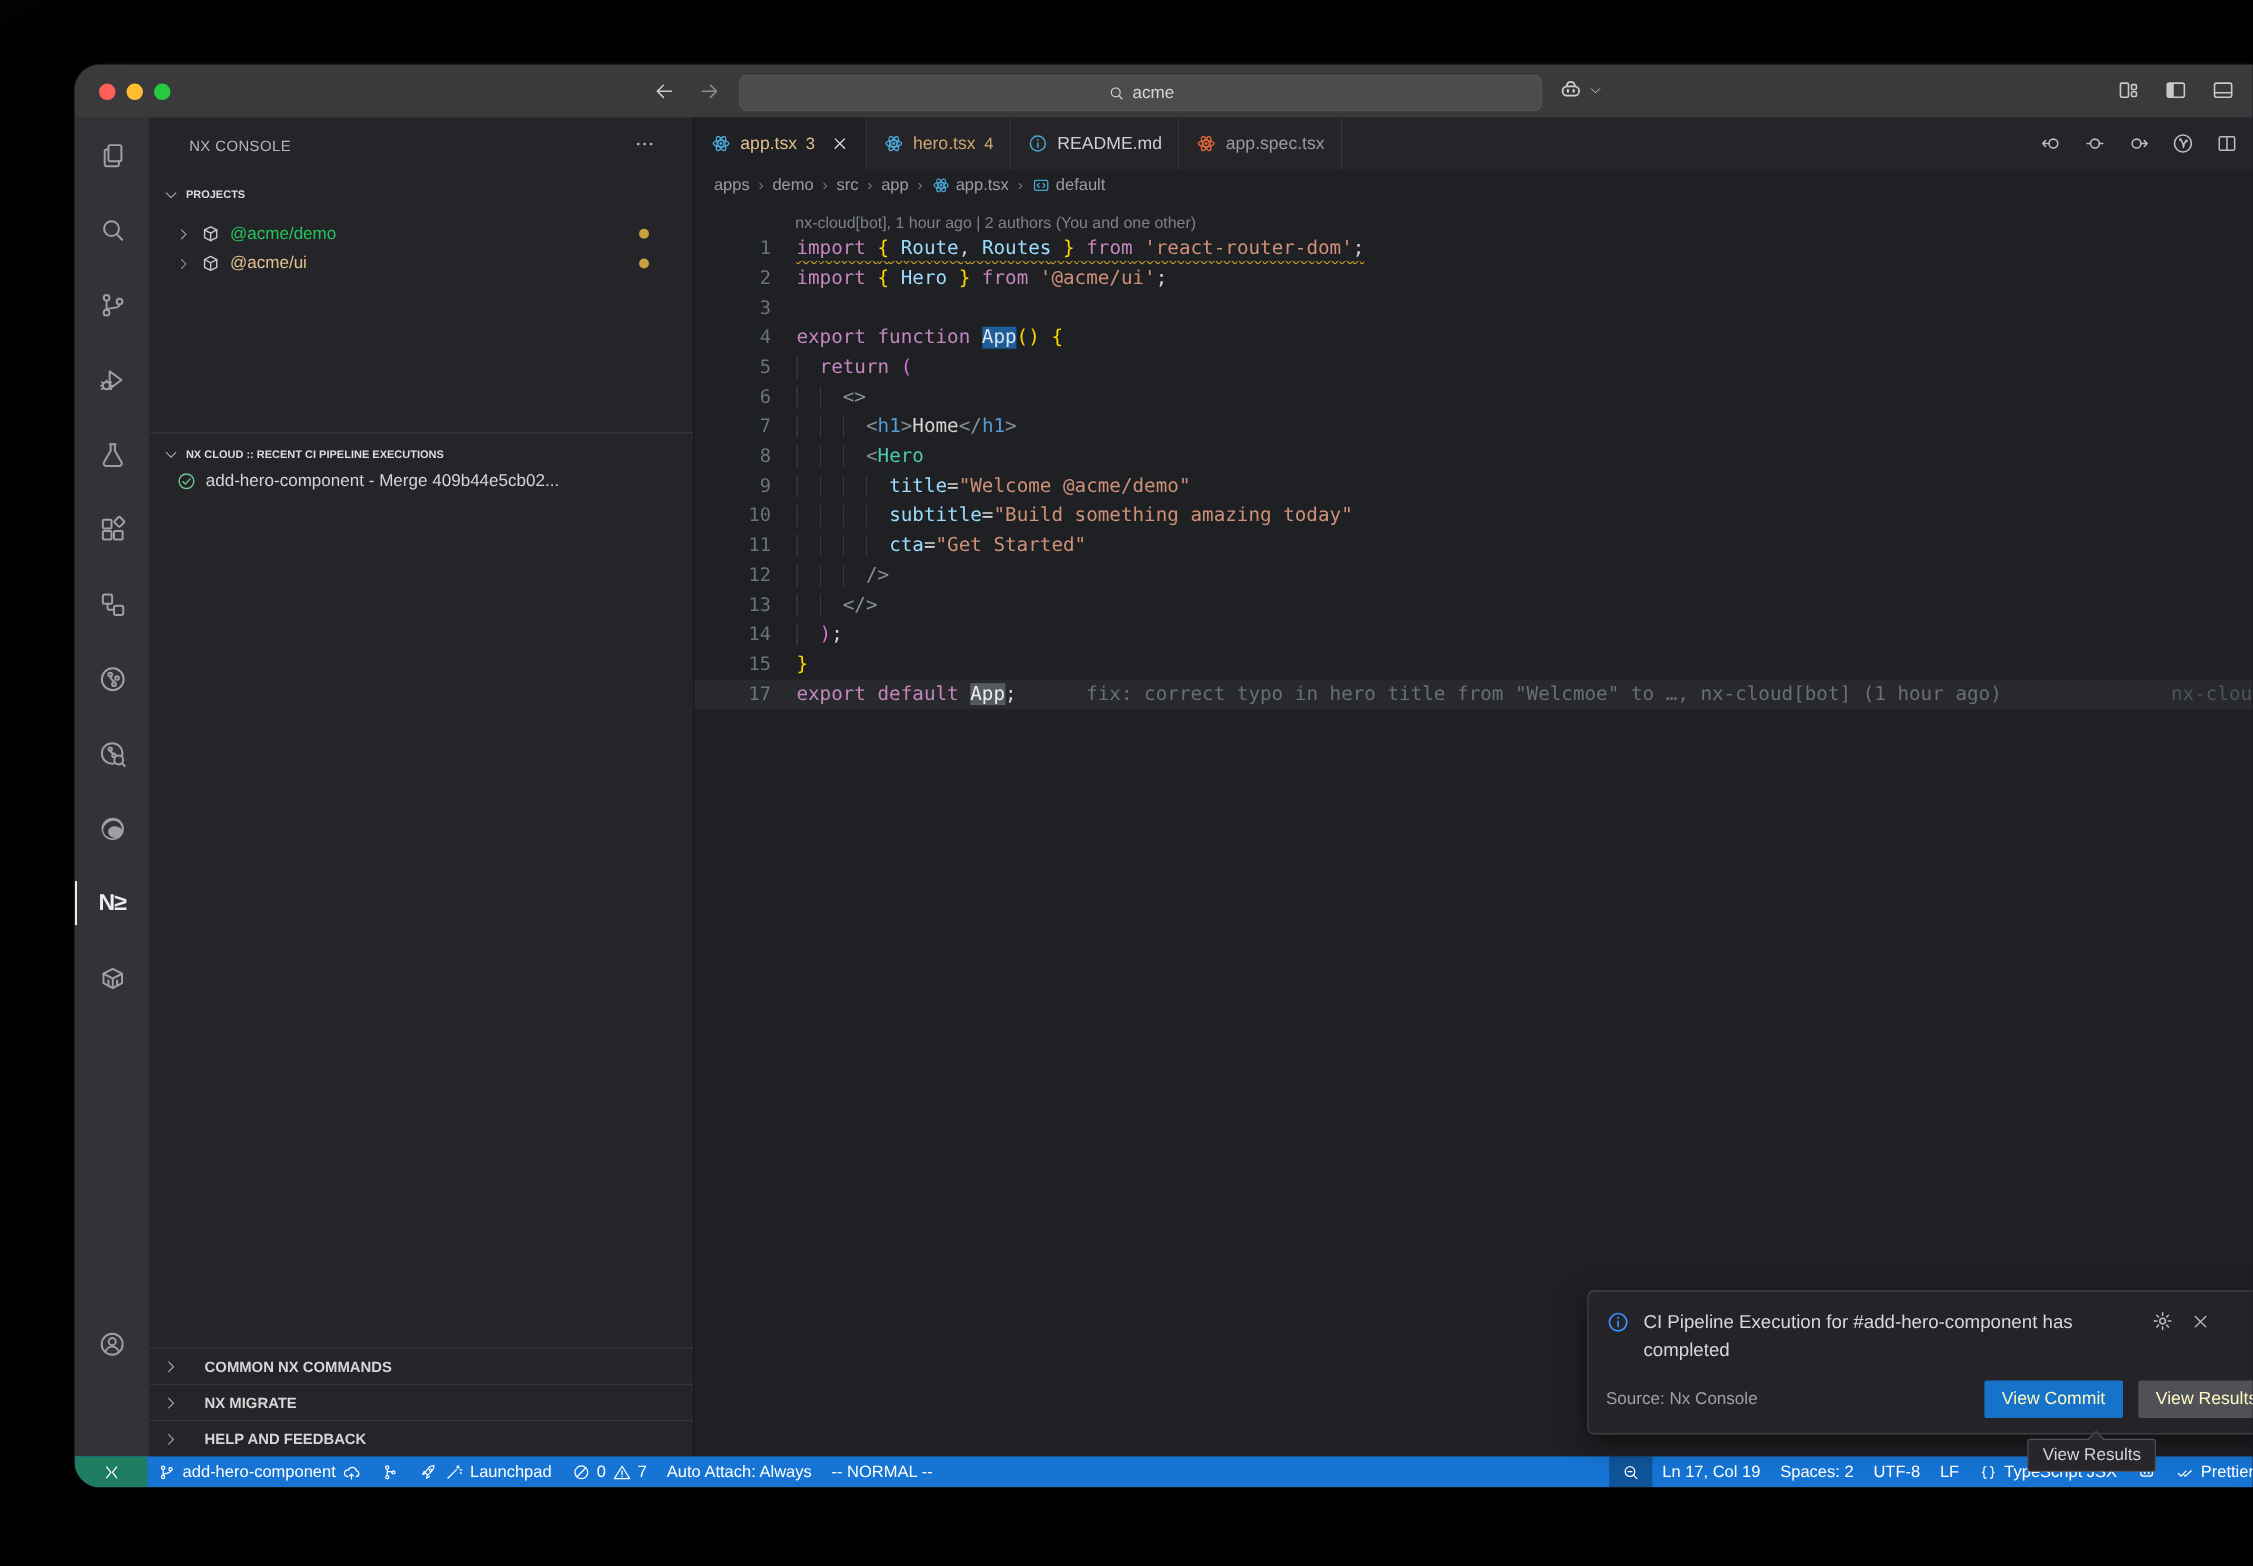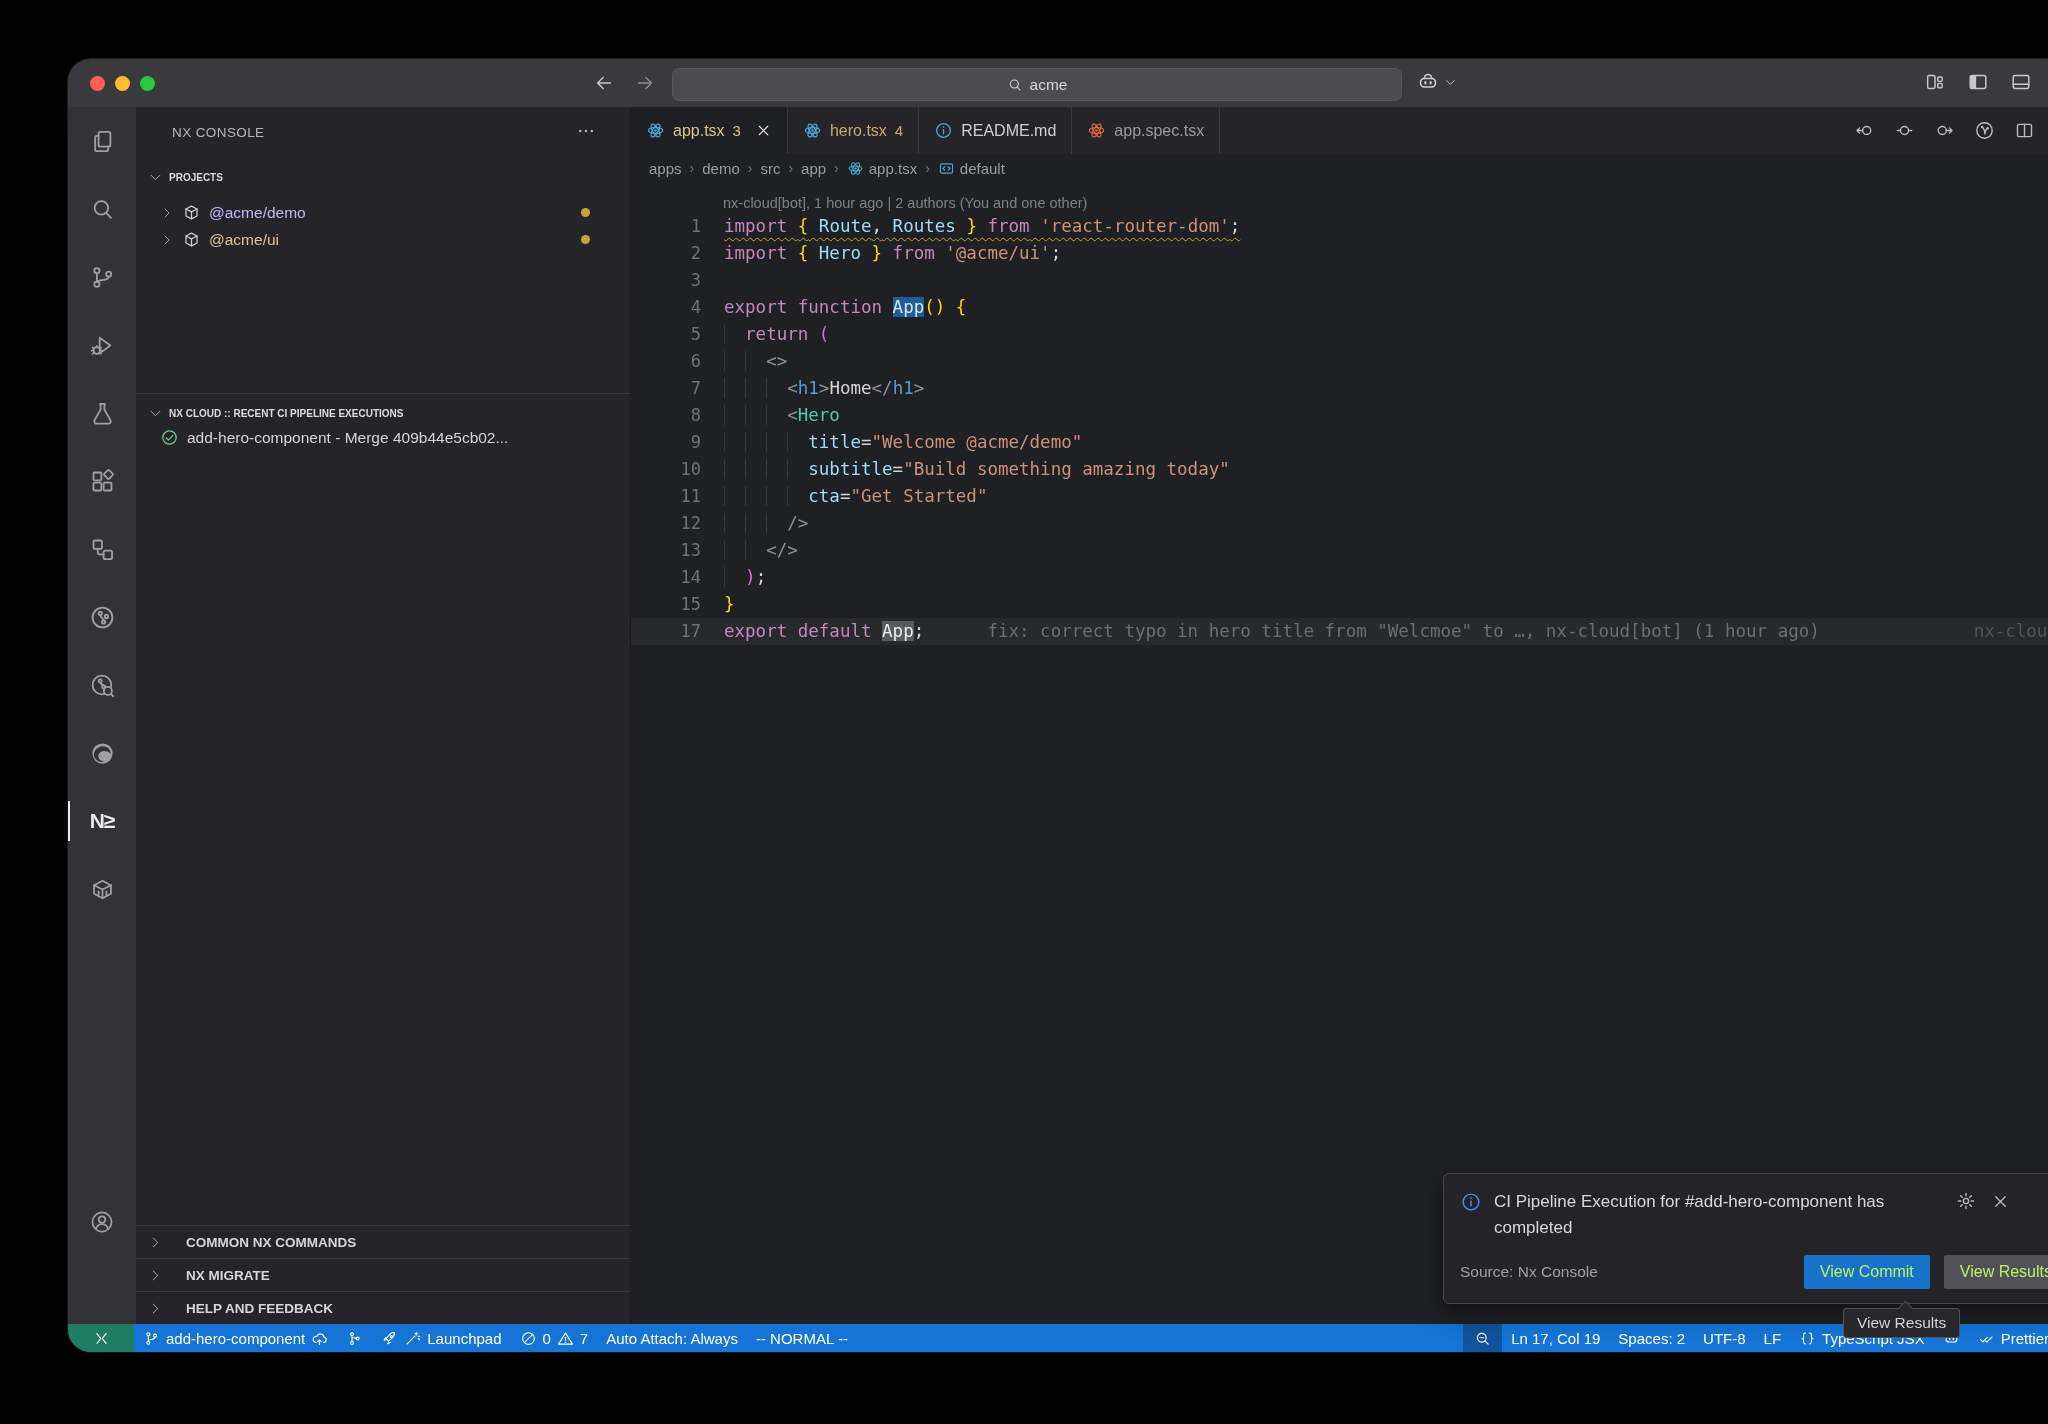--- a/index.html
+++ b/index.html
@@ -86,21 +86,21 @@
 
   
   .toast{position:absolute;right:8px;bottom:48px;width:640px;background:#242428;border:1px solid #47474b;border-radius:6px;
          z-index:6;box-shadow:0 8px 24px rgba(0,0,0,.5);color:#d8d8da;}
   .toast-row1{display:flex;align-items:flex-start;padding:15px 16px 6px 16px;gap:12px;}
   .toast-msg{flex:1;font-size:17px;line-height:26px;max-width:450px;}
   .toast-icons{display:flex;gap:15px;color:#bcbcc0;margin-top:2px;}
   .toast-row2{display:flex;align-items:center;padding:8px 16px 14px 16px;}
   .toast-src{color:#9da0a4;font-size:15.5px;flex:1;}
   .toast-btns{display:flex;gap:14px;}
-  .tbtn{border:none;font-family:inherit;font-size:16px;color:#bef264;padding:8px 16px;border-radius:2px;}
+  .tbtn{border:none;font-family:inherit;font-size:16px;color:#fef9c3;padding:8px 16px;border-radius:2px;}
   .tbtn.primary{background:#1673c9;}
   .tbtn.secondary{background:#505057;}
   .toast-tooltip{position:absolute;left:1775px;top:1249px;z-index:7;background:#27272b;border:1px solid #515156;
                  color:#d4d4d6;font-size:15.5px;padding:5px 13px;border-radius:3px;}
   .toast-tooltip .caret{position:absolute;left:56px;top:-6px;width:10px;height:10px;background:#27272b;
                         border-left:1px solid #515156;border-top:1px solid #515156;transform:rotate(45deg);}
 </style>
 </head>
 <body>
 
@@ -321,21 +321,21 @@
                 <svg width="14" height="14" viewBox="0 0 24 24" fill="none" stroke="currentColor" stroke-width="1.6" stroke-linecap="round" stroke-linejoin="round">
                   <path d="m8.5 5 7 7-7 7"></path>
                 </svg>
               </span>
               <span class="icon">
                 <svg width="19" height="19" viewBox="0 0 24 24" fill="none" stroke="currentColor" stroke-width="1.6" stroke-linecap="round" stroke-linejoin="round">
                   <path d="M5 7.6 12 4l7 3.6v8.8L12 20l-7-3.6z"></path>
                   <path d="M5 7.6 12 11.2l7-3.6M12 11.2V20"></path>
                 </svg>
               </span>
-              <span style="color: #c4b5fd;">@acme/demo</span>
+              <span style="color: #22c55e;">@acme/demo</span>
               <span class="mod-dot" style="background: rgb(201, 162, 63);"></span>
             </div>
             <div class="tree-item" style="top: 119px;">
               <span class="icon chev">
                 <svg width="14" height="14" viewBox="0 0 24 24" fill="none" stroke="currentColor" stroke-width="1.6" stroke-linecap="round" stroke-linejoin="round">
                   <path d="m8.5 5 7 7-7 7"></path>
                 </svg>
               </span>
               <span class="icon">
                 <svg width="19" height="19" viewBox="0 0 24 24" fill="none" stroke="currentColor" stroke-width="1.6" stroke-linecap="round" stroke-linejoin="round">

